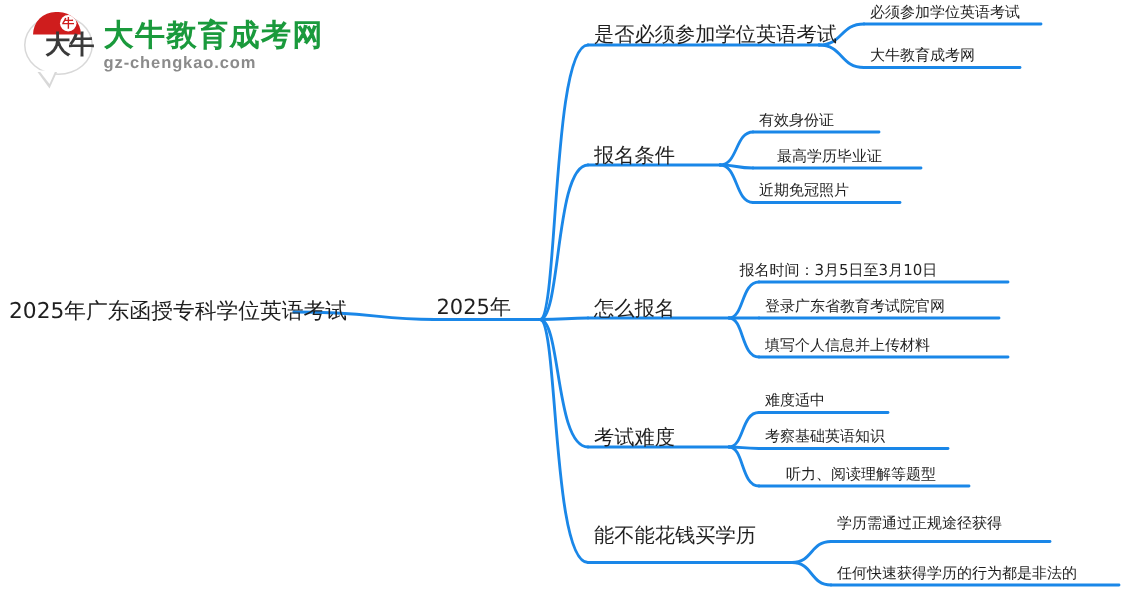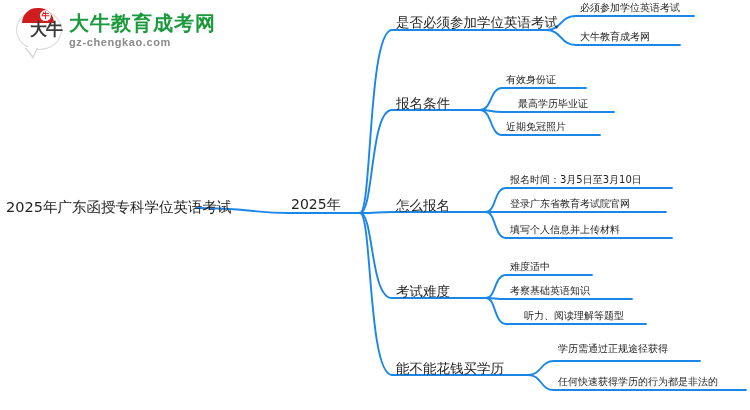--- a/index.html
+++ b/index.html
@@ -140,24 +140,24 @@
 <div class="node node-l2" style="left:396px;top:14px;">是否必须参加学位英语考试</div>
 <div class="node node-l3" style="left:580px;top:1px;">必须参加学位英语考试</div>
 <div class="node node-l3" style="left:580px;top:30px;">大牛教育成考网</div>
 
 <div class="node node-l2" style="left:396px;top:95px;">报名条件</div>
 <div class="node node-l3" style="left:506px;top:73px;">有效身份证</div>
 <div class="node node-l3" style="left:506px;top:97px;margin-left:12px;">最高学历毕业证</div>
 <div class="node node-l3" style="left:506px;top:120px;">近期免冠照片</div>
 
 <div class="node node-l2" style="left:396px;top:197px;">怎么报名</div>
-<div class="node node-l3" style="left:510px;top:173px;">报名时间：3月5日至3月10日</div>
+<div class="node node-l3" style="left:493px;top:173px;">报名时间：3月5日至3月10日</div>
 <div class="node node-l3" style="left:510px;top:197px;">登录广东省教育考试院官网</div>
 <div class="node node-l3" style="left:510px;top:223px;">填写个人信息并上传材料</div>
 
 <div class="node node-l2" style="left:396px;top:283px;">考试难度</div>
 <div class="node node-l3" style="left:510px;top:260px;">难度适中</div>
 <div class="node node-l3" style="left:510px;top:284px;">考察基础英语知识</div>
 <div class="node node-l3" style="left:510px;top:309px;padding-left:14px;">听力、阅读理解等题型</div>
 
-<div class="node node-l2" style="left:396px;top:360px;">能不能花钱买学历</div>
+<div class="node node-l2" style="left:396px;top:348px;">能不能花钱买学历</div>
 <div class="node node-l3" style="left:558px;top:342px;">学历需通过正规途径获得</div>
 <div class="node node-l3" style="left:558px;top:375px;">任何快速获得学历的行为都是非法的</div>
 
 </body></html>

